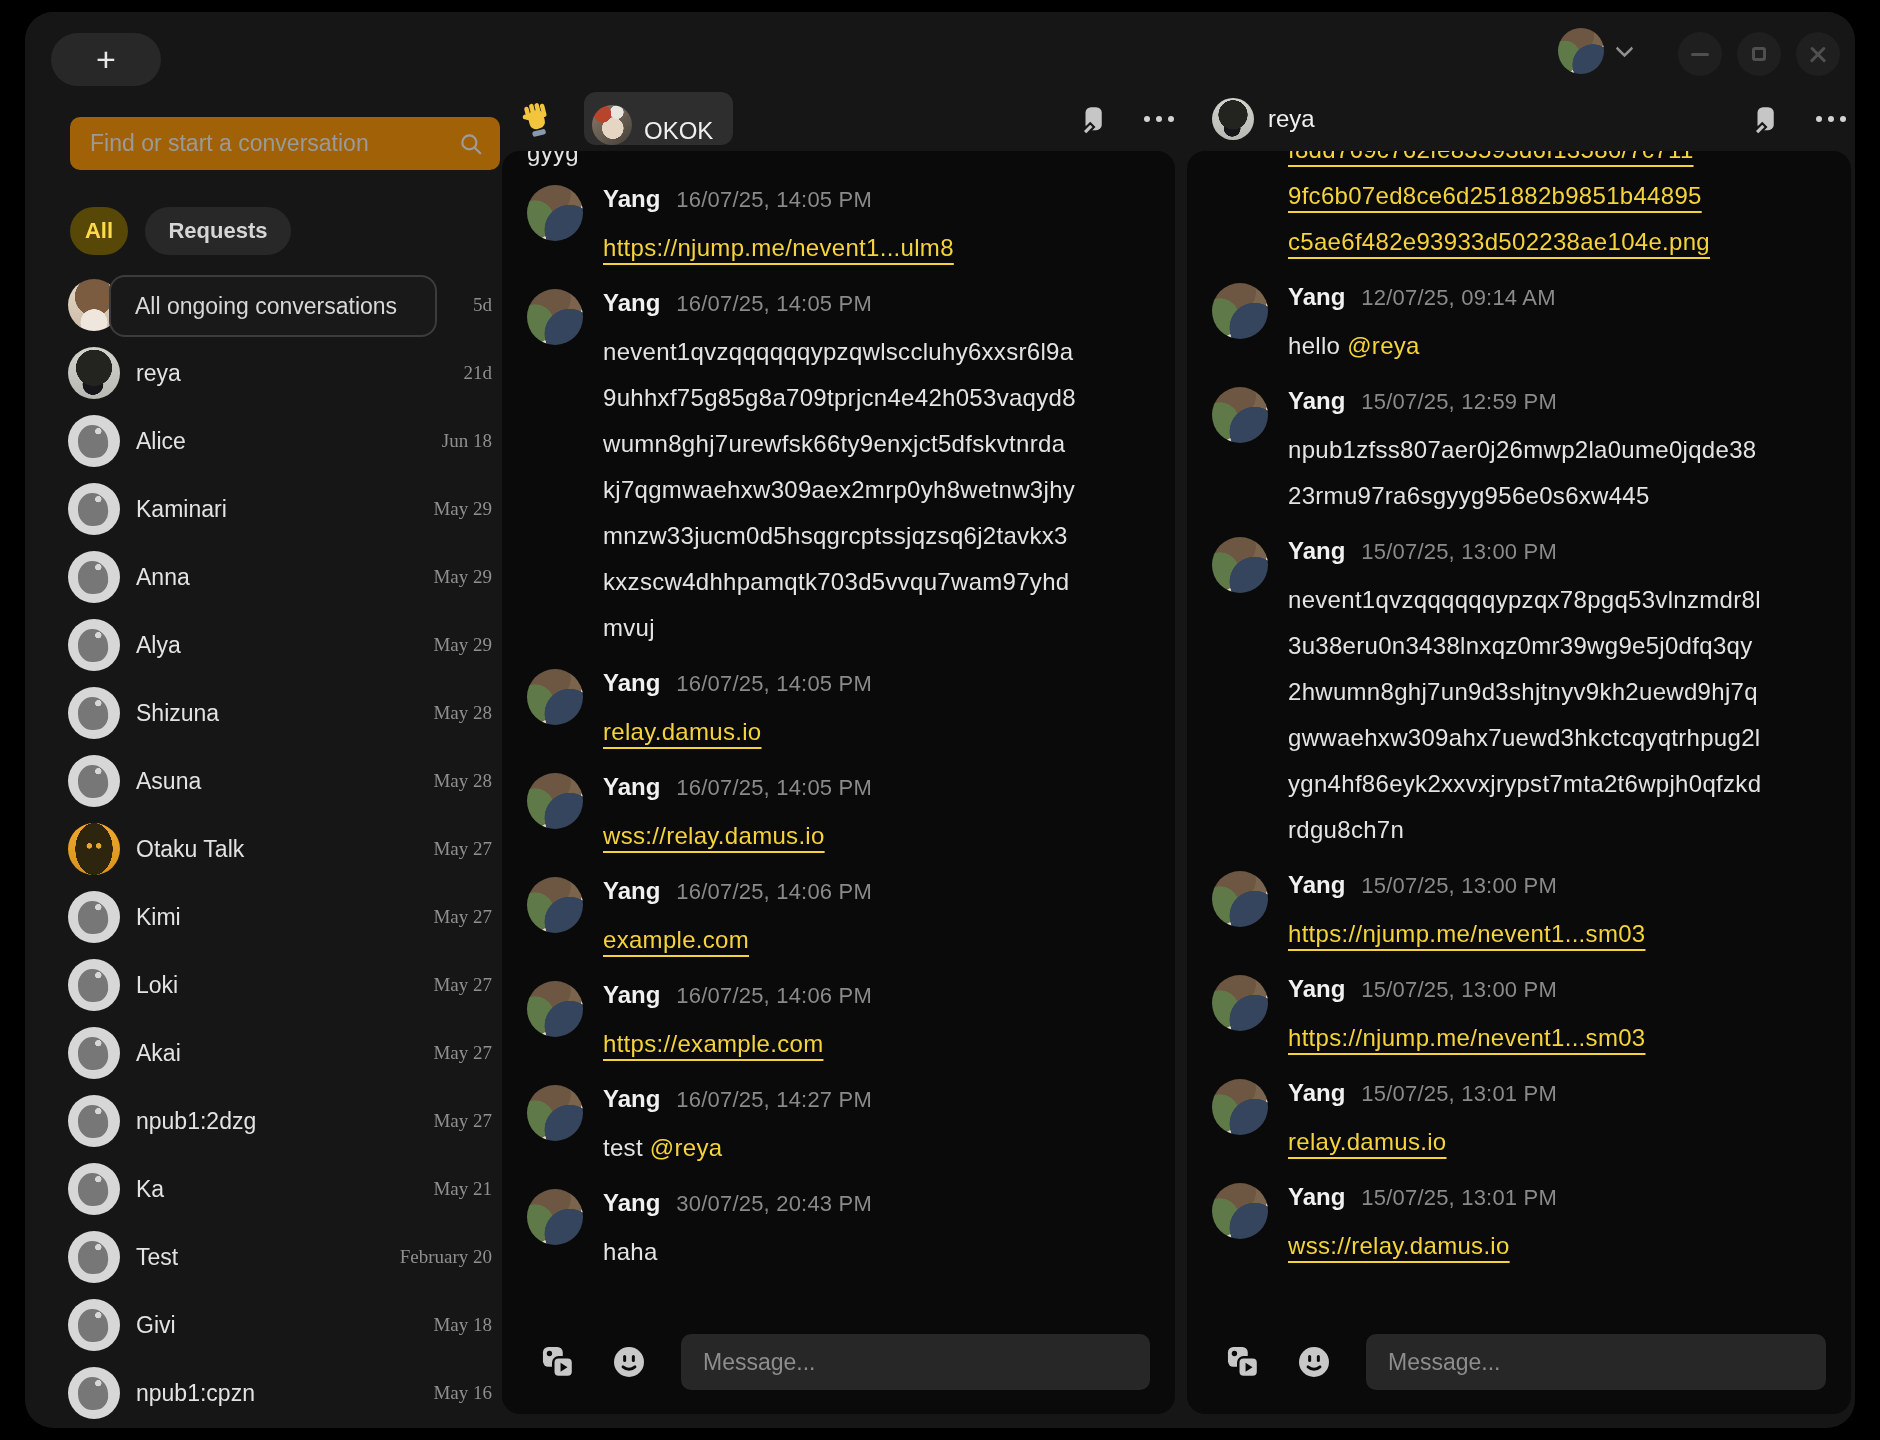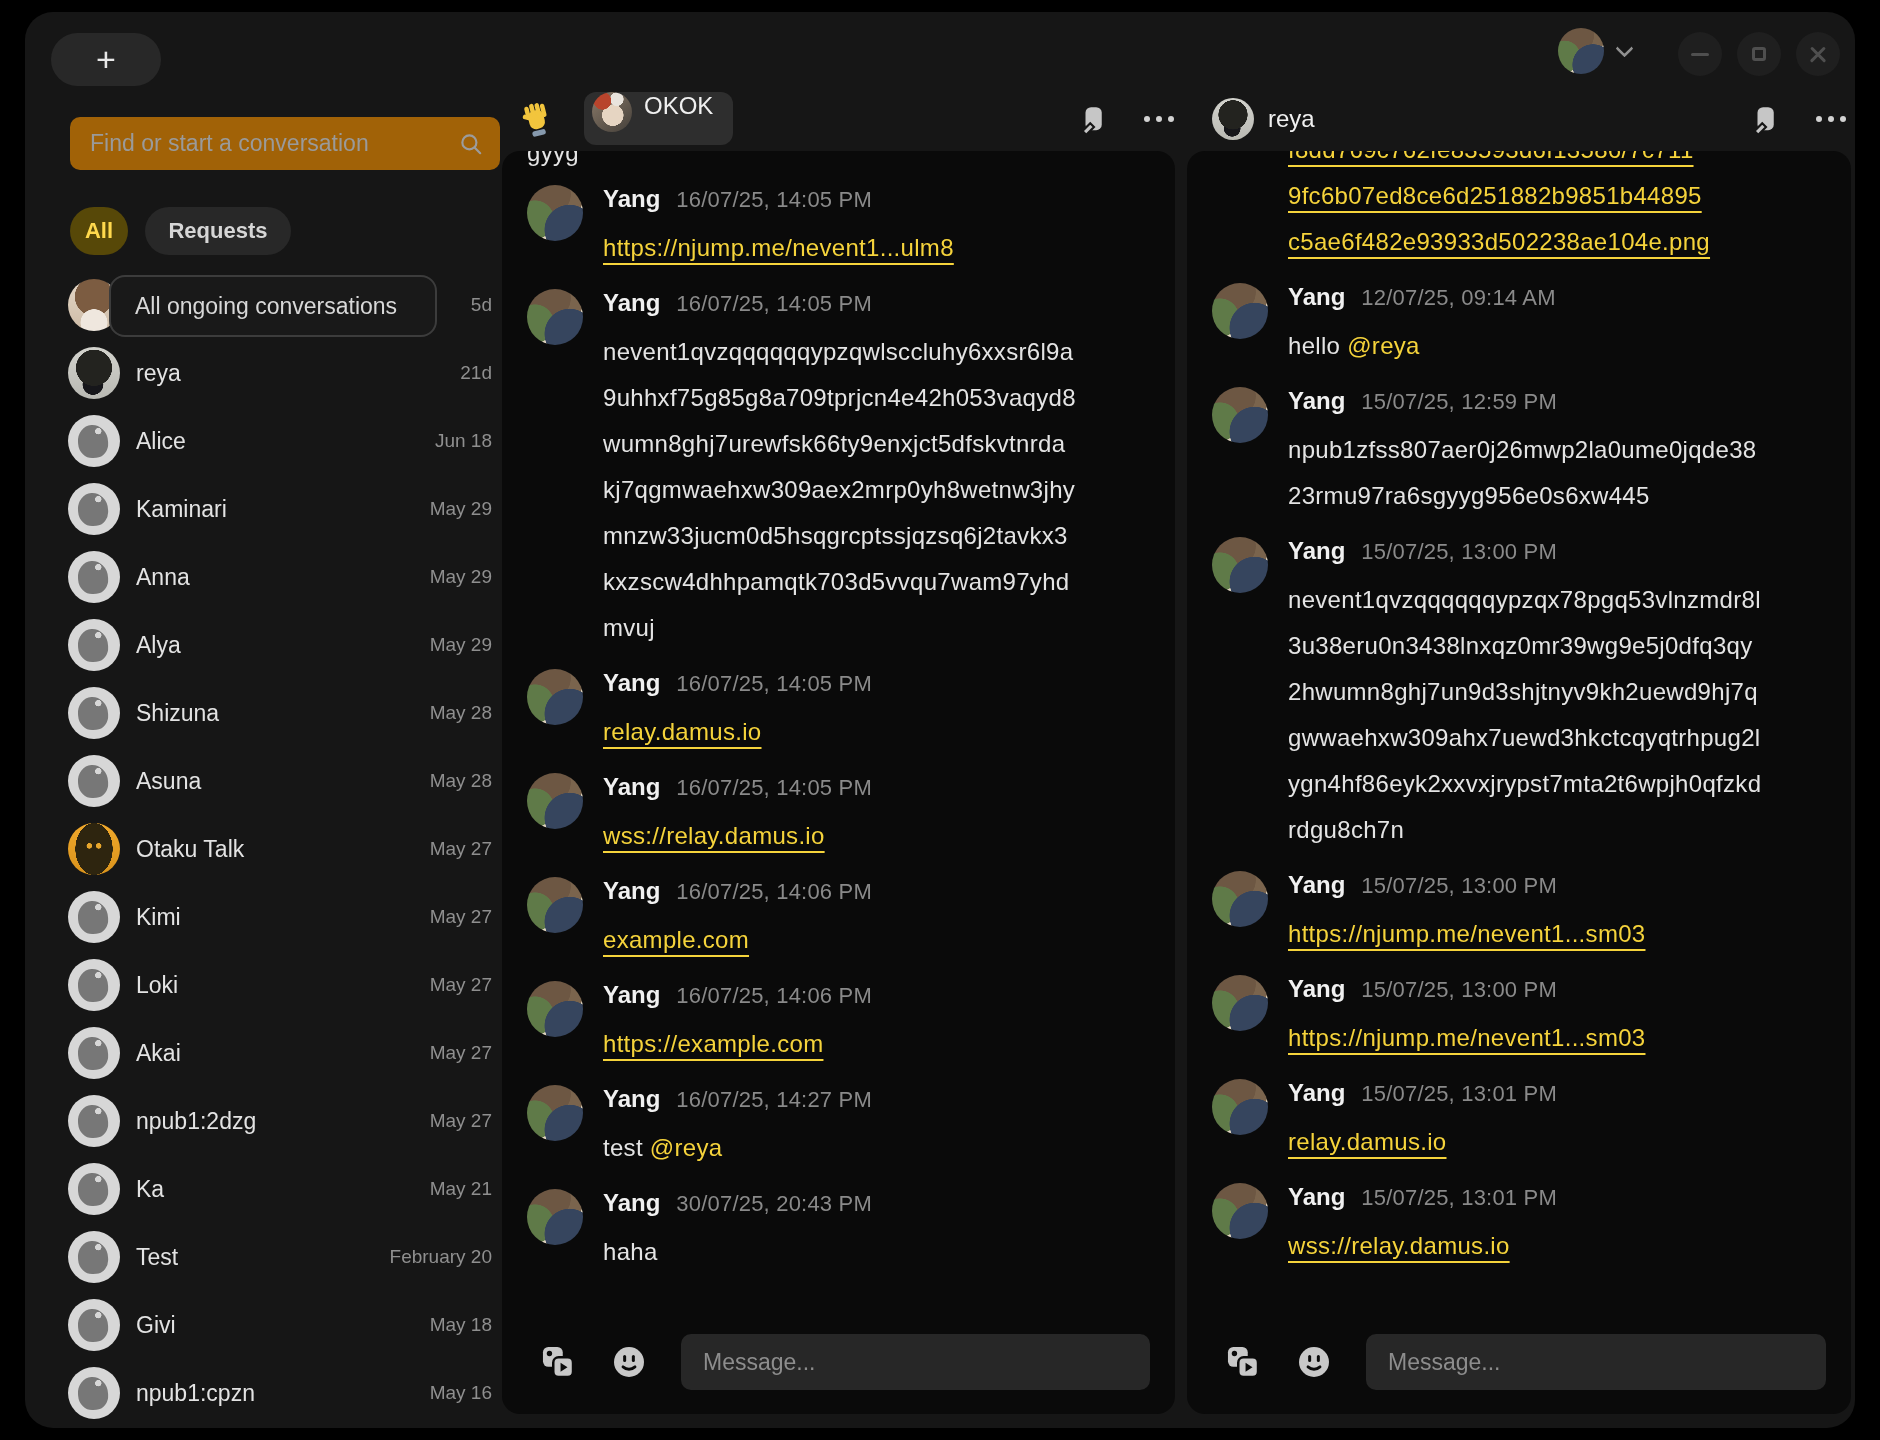--- a/index.html
+++ b/index.html
@@ -60,30 +60,30 @@
             font-family:inherit; }
   .search input::placeholder { color:#9a9a9a; }
   .pill { position:absolute; top:195px; height:48px; border-radius:24px; font-size:22px; font-weight:bold;
           display:flex; align-items:center; justify-content:center; cursor:pointer; }
   .pill-all { left:45px; width:58px; background:#574808; color:#ffd94d; }
   .pill-req { left:120px; width:146px; background:#282828; color:#d6d6d6; }
   .conv-list { position:absolute; left:25px; top:259px; width:452px; }
   .conv-row { height:68px; display:flex; align-items:center; padding:0 10px 0 18px; gap:16px; cursor:pointer; }
   .conv-row .avatar { width:52px; height:52px; }
   .conv-name { flex:1; color:#e3e3e3; font-size:23px; white-space:nowrap; overflow:hidden; }
-  .conv-time { color:#8f8f8f; font-size:19px; }
+  .conv-time { color:#8f8f8f; font-size:19px;font-family:Liberation Serif, serif; }
   .tooltip { position:absolute; left:84px; top:263px; width:328px; height:62px; background:#191919;
              border:2px solid #3c3c3c; border-radius:16px; color:#d8d8d8; font-size:23px;
              display:flex; align-items:center; padding:0 24px; z-index:5; }
 
   
   .chat-head { position:absolute; top:80px; height:53px; display:flex; align-items:center; z-index:2; }
   .head-mid { left:495px; width:660px; }
   .head-right { left:1187px; width:640px; }
-  .chip { display:flex; align-items:flex-start; gap:12px; background:#2e2e2e; border-radius:12px;
+  .chip { display:flex; align-items:flex-end; gap:12px; background:#2e2e2e; border-radius:12px;
           height:53px; padding:0 20px 0 8px; margin-left:28px; cursor:pointer; }
   .chip .avatar { width:40px; height:40px; }
   .chat-title { color:#f0f0f0; font-size:24px; }
   .head-plain { display:flex; align-items:center; gap:14px; cursor:pointer; }
   .head-plain .avatar { width:42px; height:42px; }
   .head-icons { margin-left:auto; display:flex; align-items:center; gap:30px; }
   .dots { display:flex; gap:6px; cursor:pointer; padding:6px; }
   .dots i { width:6px; height:6px; border-radius:50%; background:#d2d2d2; }
 
   .card { position:absolute; top:139px; height:1263px; background:#0a0a0a; border-radius:18px;

